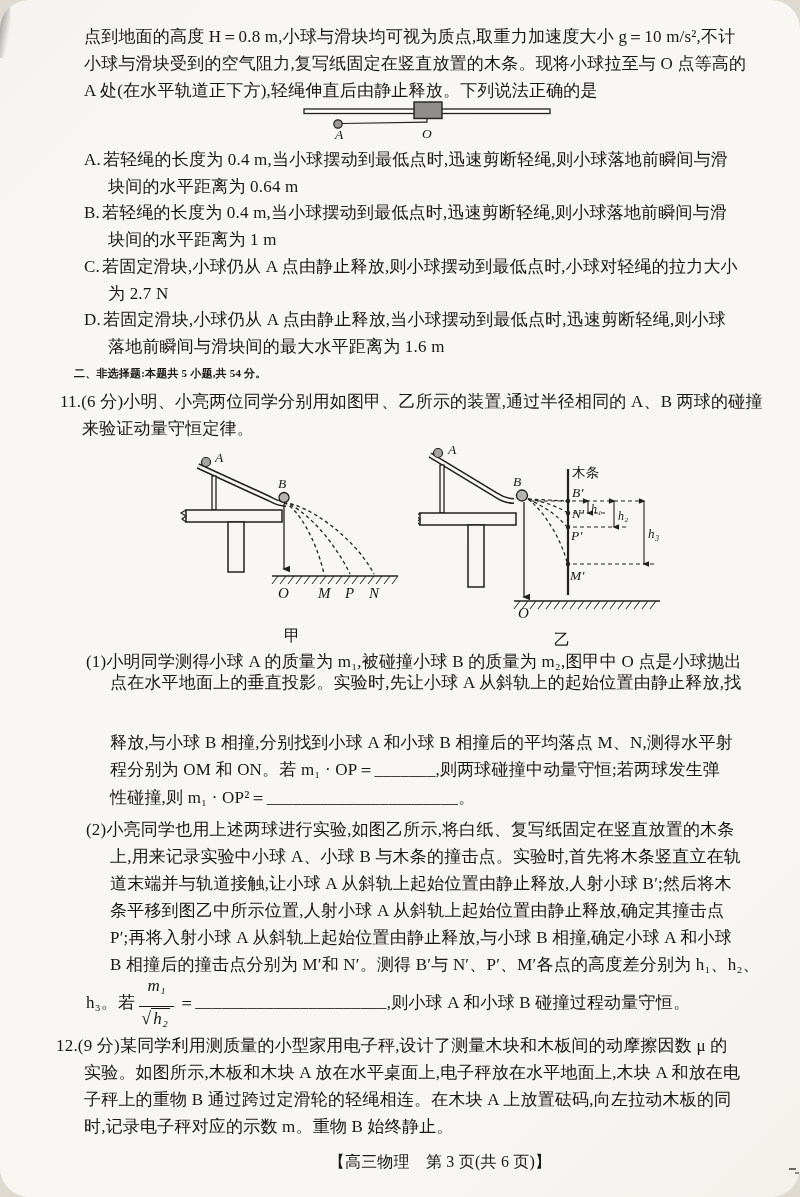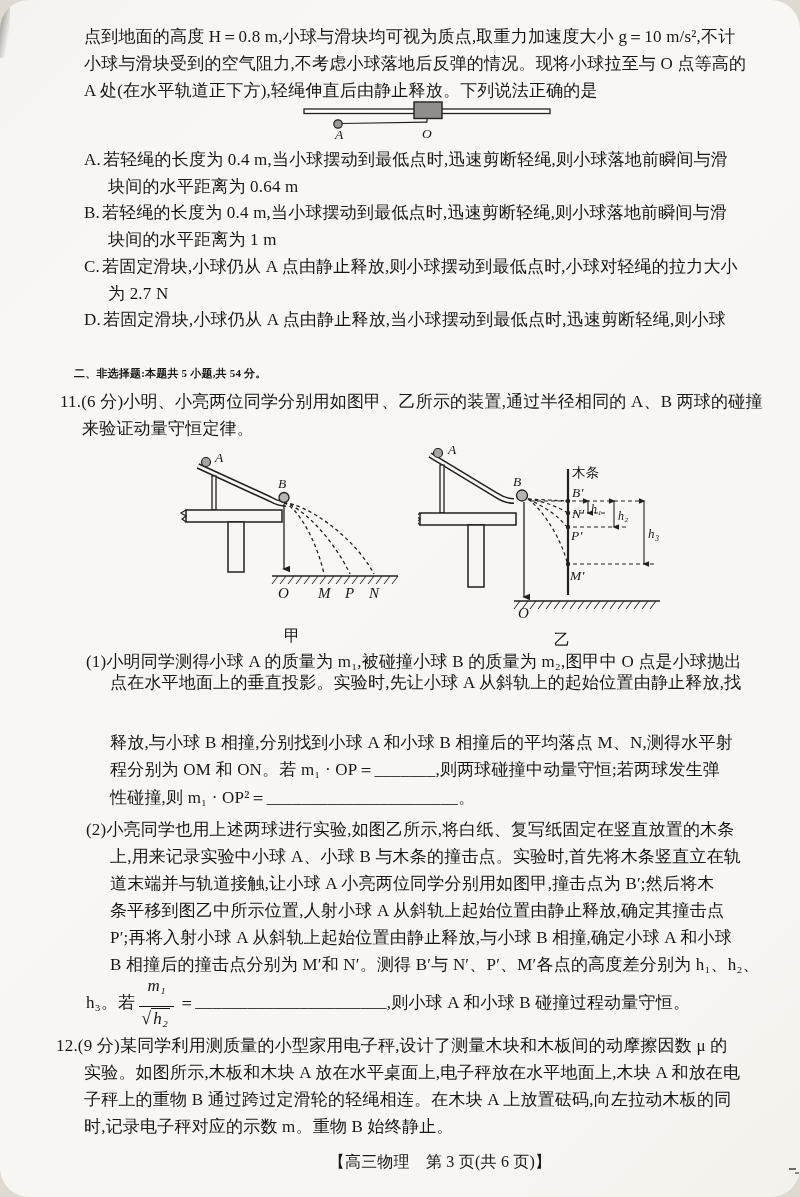--- a/index.html
+++ b/index.html
@@ -32,21 +32,21 @@
 </head>
 <body>
 
 <div id="page">
 
   <div class="smudge-tl"></div>
   <div class="dot-br1"></div>
   <div class="dot-br2"></div>
 
   <div class="tline" style="top:23px;left:84px">点到地面的高度 H＝0.8 m,小球与滑块均可视为质点,取重力加速度大小 g＝10 m/s²,不计</div>
-  <div class="tline" style="top:50px;left:84px">小球与滑块受到的空气阻力,不考虑小球落地后反弹的情况。现将小球拉至与 O 点等高的</div>
+  <div class="tline" style="top:50px;left:84px">小球与滑块受到的空气阻力,复写纸固定在竖直放置的木条。现将小球拉至与 O 点等高的</div>
   <div class="tline" style="top:77px;left:84px">A 处(在水平轨道正下方),轻绳伸直后由静止释放。下列说法正确的是</div>
 
   <div class="figwrap" style="left:298px;top:98px">
     <svg width="260" height="46" viewBox="0 0 260 46">
       <rect x="6" y="11" width="246" height="4.5" fill="#fdfdfb" stroke="#22211f" stroke-width="1.3"></rect>
       <rect x="116" y="4" width="28" height="16.5" fill="#8f8e8a" stroke="#22211f" stroke-width="1.4"></rect>
       <line x1="129" y1="20.5" x2="129" y2="24.5" stroke="#22211f" stroke-width="1.2"></line>
       <line x1="44" y1="25.5" x2="129" y2="24.2" stroke="#22211f" stroke-width="1.2"></line>
       <circle cx="40" cy="26" r="4.2" fill="#9a9995" stroke="#22211f" stroke-width="1.2"></circle>
       <text class="var" x="37" y="41">A</text>
@@ -57,20 +57,21 @@
   <div class="tline" style="top:146px;left:84px"><span class="optlabel">A.</span><span>若轻绳的长度为 0.4 m,当小球摆动到最低点时,迅速剪断轻绳,则小球落地前瞬间与滑</span></div>
   <div class="tline" style="top:173px;left:108px">块间的水平距离为 0.64 m</div>
 
   <div class="tline" style="top:199px;left:84px"><span class="optlabel">B.</span><span>若轻绳的长度为 0.4 m,当小球摆动到最低点时,迅速剪断轻绳,则小球落地前瞬间与滑</span></div>
   <div class="tline" style="top:226px;left:108px">块间的水平距离为 1 m</div>
 
   <div class="tline" style="top:253px;left:84px"><span class="optlabel">C.</span><span>若固定滑块,小球仍从 A 点由静止释放,则小球摆动到最低点时,小球对轻绳的拉力大小</span></div>
   <div class="tline" style="top:280px;left:108px">为 2.7 N</div>
 
   <div class="tline" style="top:306px;left:84px"><span class="optlabel">D.</span><span>若固定滑块,小球仍从 A 点由静止释放,当小球摆动到最低点时,迅速剪断轻绳,则小球</span></div>
+  <div class="tline" style="top:333px;left:108px">落地前瞬间与滑块间的最大水平距离为 1.6 m</div>
 
   <div class="tline bold" style="top:360px;left:74px;font-size:11px">二、非选择题:本题共 5 小题,共 54 分。</div>
 
   <div class="tline" style="top:388px;left:60px"><span>11.</span><span>(6 分)小明、小亮两位同学分别用如图甲、乙所示的装置,通过半径相同的 A、B 两球的碰撞</span></div>
   <div class="tline" style="top:415px;left:82px">来验证动量守恒定律。</div>
 
   <div class="figwrap" style="left:158px;top:446px">
     <svg width="252" height="200" viewBox="0 0 252 200">
       <defs>
         <marker id="ah1" markerWidth="7" markerHeight="7" refX="3.5" refY="5.6" orient="auto">
@@ -216,21 +217,21 @@
   </div>
 
   <div class="tline" style="top:648px;left:86px">(1)小明同学测得小球 A 的质量为 m₁,被碰撞小球 B 的质量为 m₂,图甲中 O 点是小球抛出</div>
   <div class="tline" style="top:669px;left:110px">点在水平地面上的垂直投影。实验时,先让小球 A 从斜轨上的起始位置由静止释放,找</div>
   <div class="tline" style="top:756px;left:110px">程分别为 OM 和 ON。若 m₁ · OP＝_______,则两球碰撞中动量守恒;若两球发生弹</div>
   <div class="tline" style="top:729px;left:110px">释放,与小球 B 相撞,分别找到小球 A 和小球 B 相撞后的平均落点 M、N,测得水平射</div>
   <div class="tline" style="top:784px;left:110px">性碰撞,则 m₁ · OP²＝______________________。</div>
 
   <div class="tline" style="top:816px;left:86px">(2)小亮同学也用上述两球进行实验,如图乙所示,将白纸、复写纸固定在竖直放置的木条</div>
   <div class="tline" style="top:843px;left:110px">上,用来记录实验中小球 A、小球 B 与木条的撞击点。实验时,首先将木条竖直立在轨</div>
-  <div class="tline" style="top:870px;left:110px">道末端并与轨道接触,让小球 A 小亮两位同学分别用如图甲,撞击点为 B′;然后将木</div>
+  <div class="tline" style="top:870px;left:110px">道末端并与轨道接触,让小球 A 从斜轨上起始位置由静止释放,人射小球 B′;然后将木</div>
   <div class="tline" style="top:897px;left:110px">条平移到图乙中所示位置,人射小球 A 从斜轨上起始位置由静止释放,确定其撞击点</div>
   <div class="tline" style="top:924px;left:110px">P′;再将入射小球 A 从斜轨上起始位置由静止释放,与小球 B 相撞,确定小球 A 和小球</div>
   <div class="tline" style="top:951px;left:110px">B 相撞后的撞击点分别为 M′和 N′。测得 B′与 N′、P′、M′各点的高度差分别为 h₁、h₂、</div>
 
   <div class="fracline" style="top:978px;left:86px;height:48px">
     <span>h₃。若</span>
     <span class="frac">
       <span class="num">m₁</span>
       <span class="den">
           <span class="radical">√</span>

